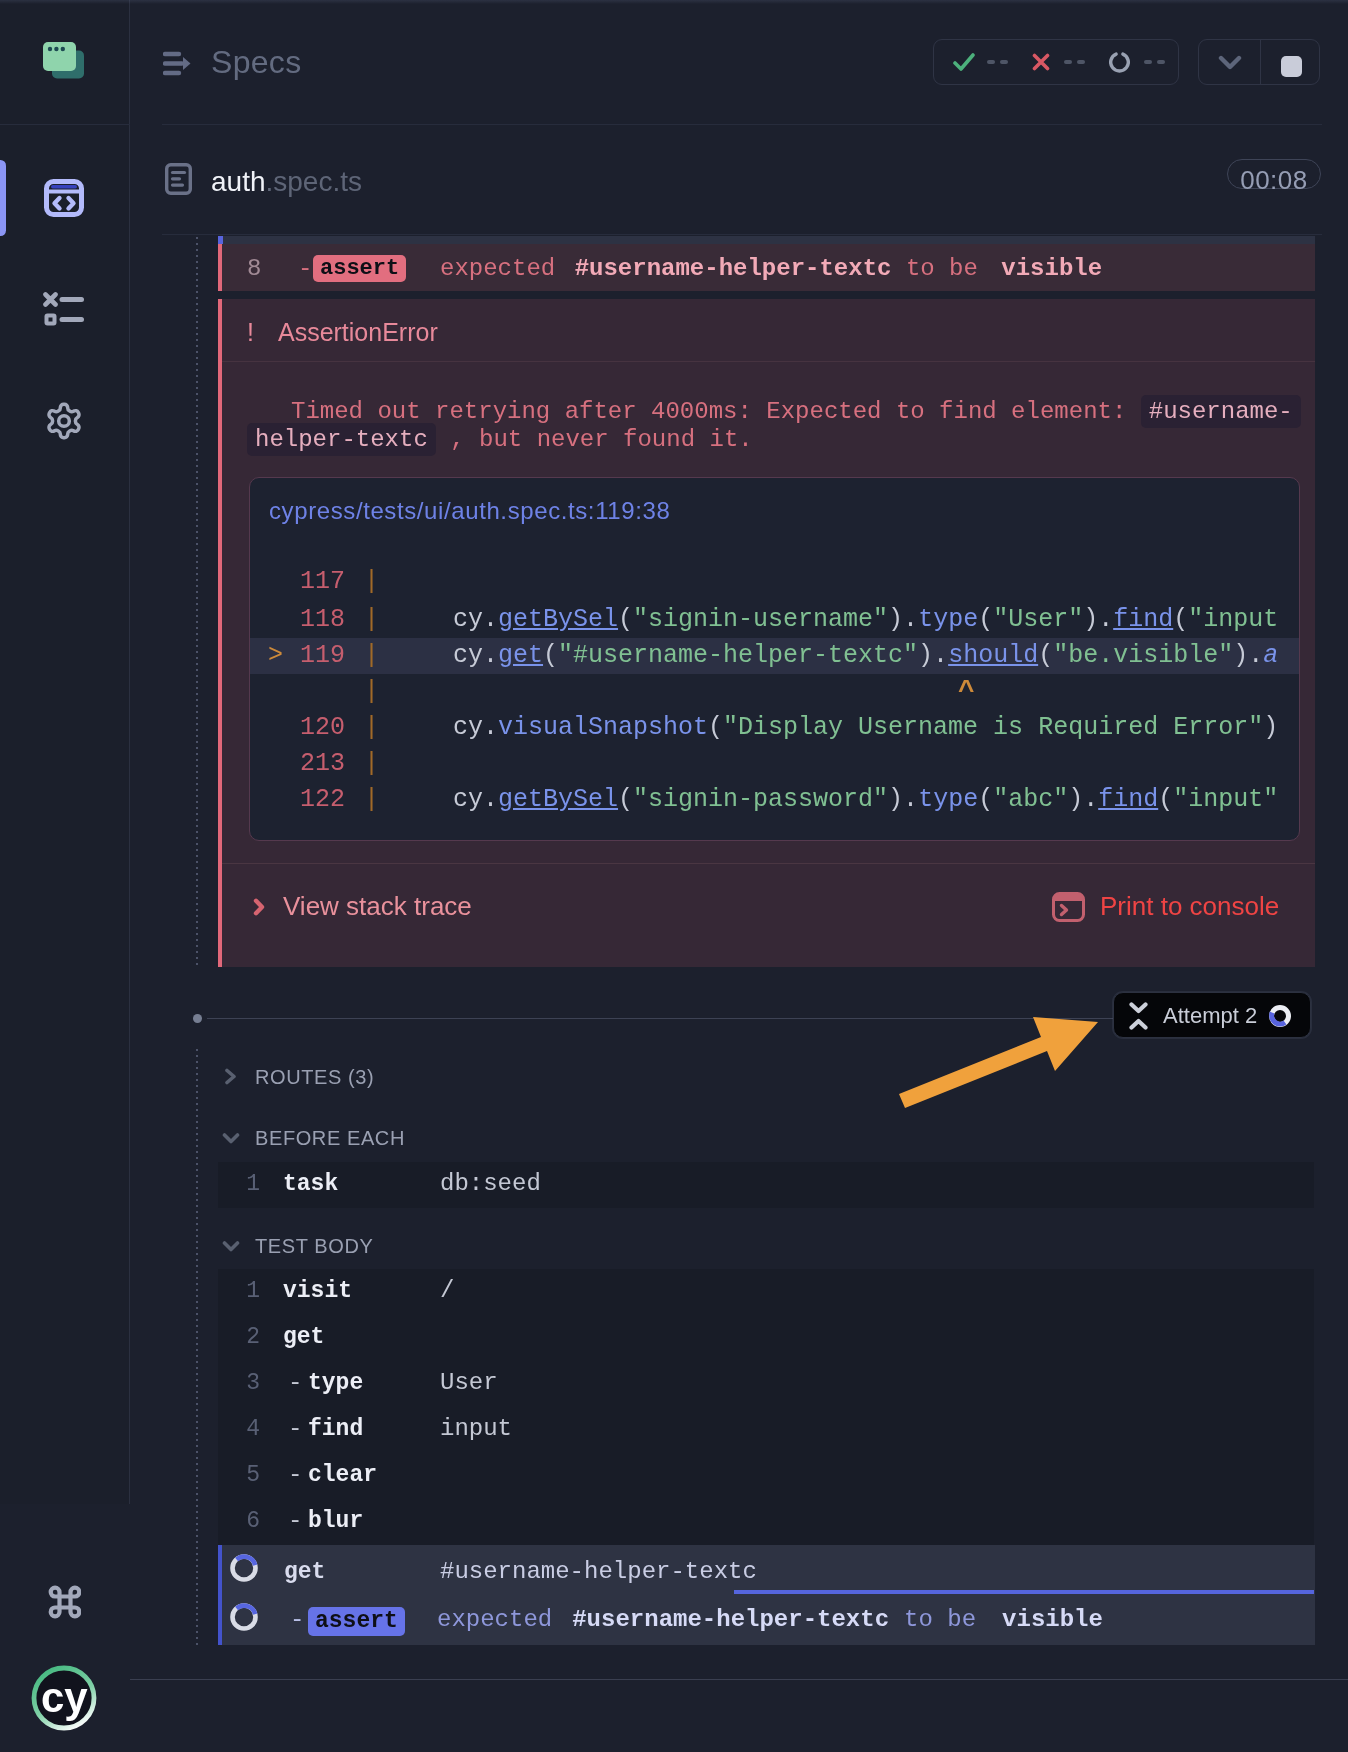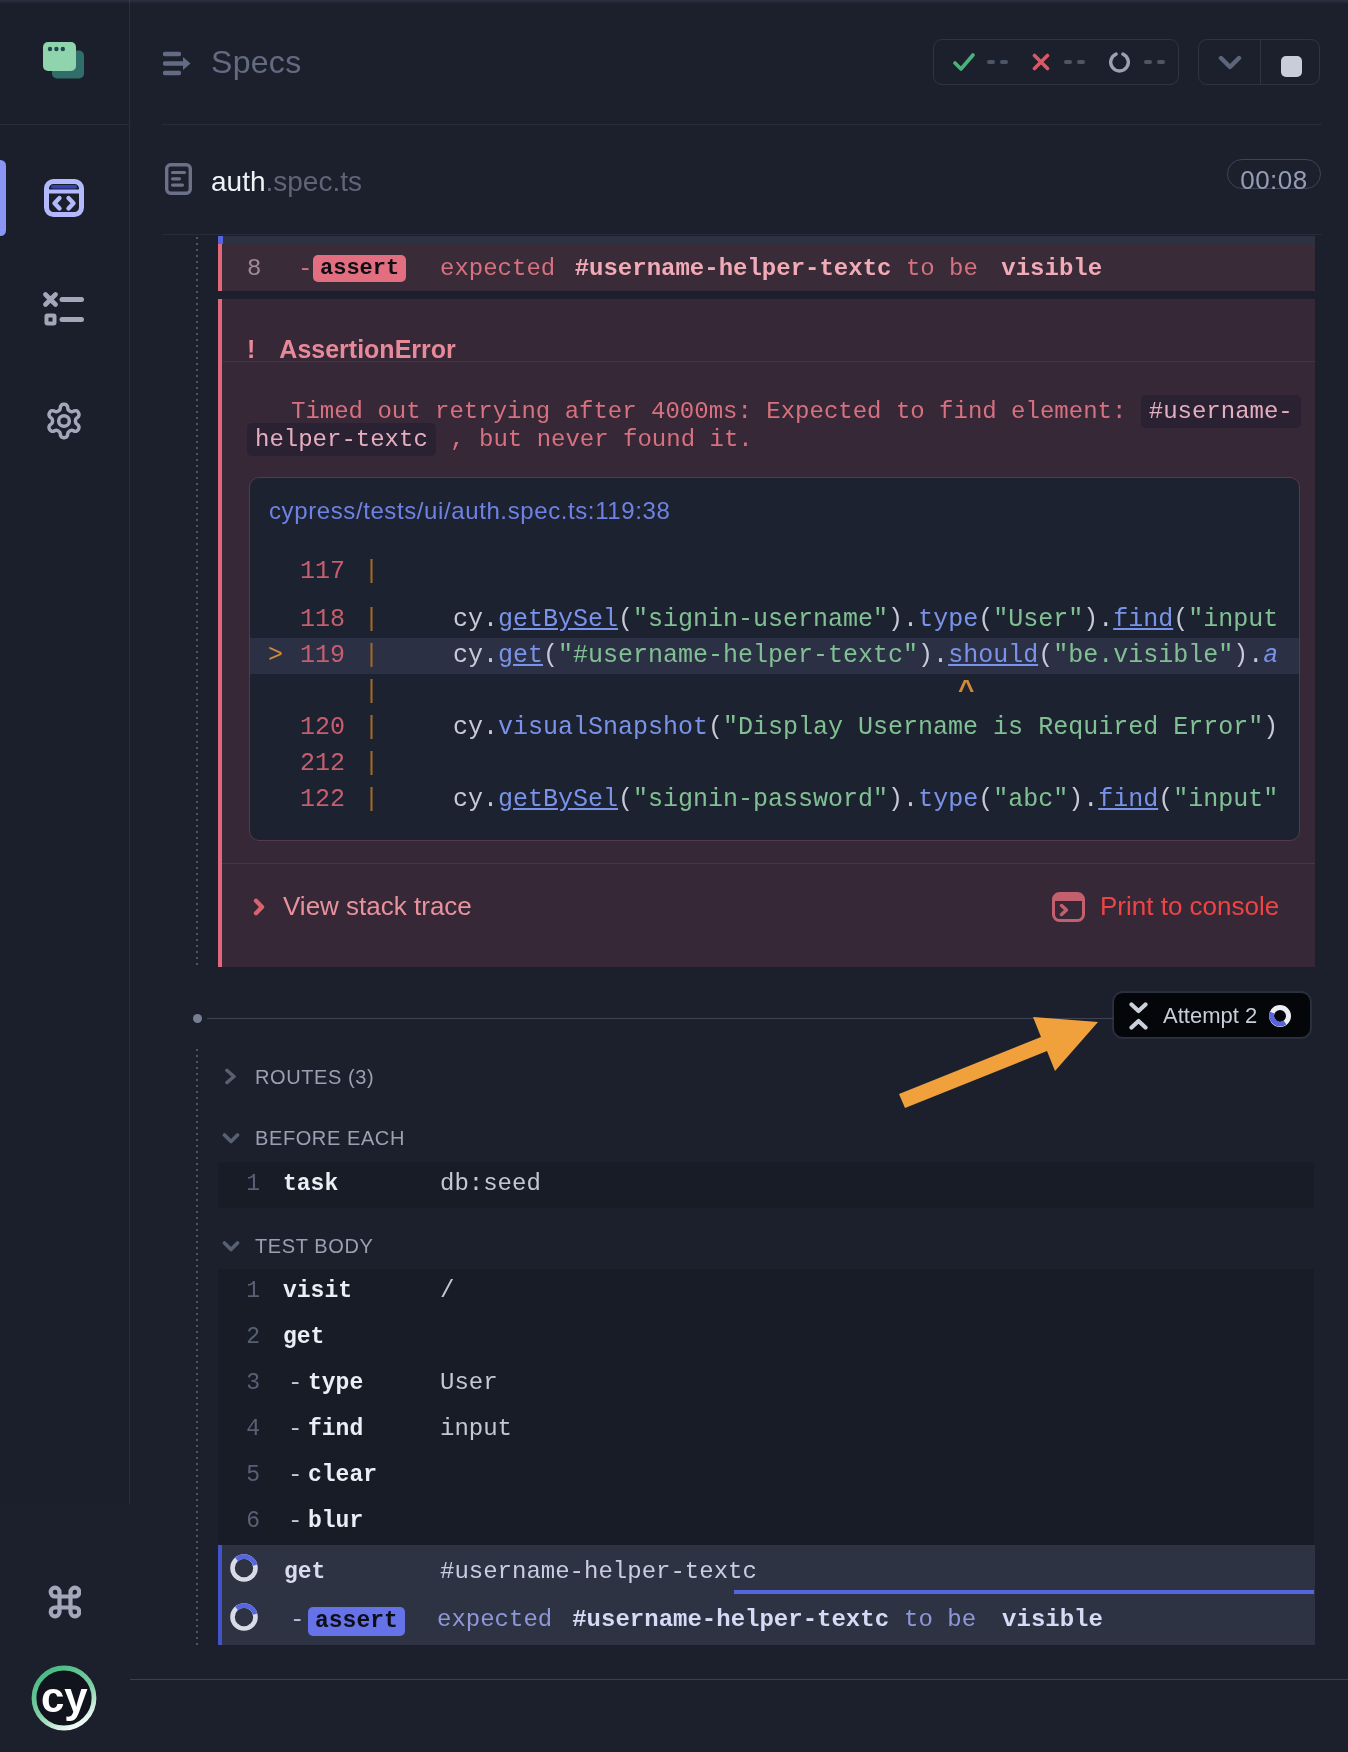--- a/index.html
+++ b/index.html
@@ -39,21 +39,21 @@
   #prestrip { position:absolute; left:218px; top:236px; width:1097px; height:8px; background:#2d3243; }
   #prestrip .blue { position:absolute; left:0; top:0; width:5px; height:8px; background:#5864dd; }
   #err-row { position:absolute; left:218px; top:244px; width:1097px; height:47px; background:#392b37; border-left:4px solid #e1687a; }
   #err-row .num { position:absolute; left:25px; top:11px; font-size:24px; color:#a18a95; }
   #err-row .dash { position:absolute; left:76px; top:11px; font-size:24px; color:#d7707f; }
   .badge-red { position:absolute; left:91px; top:11px; background:#e26e7f; color:#0e0f16; font-weight:bold; font-size:22px; line-height:27px; height:27px; padding:0 7px; border-radius:5px; }
   #err-row .msg { position:absolute; left:218px; top:11px; font-size:24px; color:#d7707f; }
   .pinkb { color:#f2aab7; font-weight:bold; }
 
   #err-panel { position:absolute; left:218px; top:299px; width:1097px; height:668px; background:#362836; border-left:4px solid #e1687a; }
-  #err-title { position:absolute; left:25px; top:19px; font-size:25px; font-weight:bold; color:#e8899a;margin-top:17px; }
+  #err-title { position:absolute; left:25px; top:19px; font-size:25px; font-weight:normal; color:#e8899a; }
   #err-title .bang { margin-right:24px; }
   #err-hsep { position:absolute; left:0px; top:62px; width:1093px; height:1px; background:#463340; }
   .err-msg-line { position:absolute; left:25px; font-size:24px; color:#d7707f; font-family:"Liberation Mono", monospace; }
   .chip { background:#2a2133; color:#e5aebe; border-radius:5px; padding:3px 8px; }
 
   
   #codebox { position:absolute; left:27px; top:178px; width:1051px; height:364px; background:#1d2230; border:1px solid #55394e; border-radius:10px; overflow:hidden; }
   #codebox .cb-head { height:63px; }
   #codebox .cb-link { position:absolute; left:19px; top:19px; font-size:24px; color:#6e82e6; letter-spacing:0.6px; }
   #codebox .cb-code { position:absolute; left:0; top:61px; width:1049px; height:301px; font-family:"Liberation Mono", monospace; font-size:25px; }
@@ -217,26 +217,26 @@
 <div id="err-panel">
   <div id="err-title"><span class="bang">!</span>AssertionError</div>
   <div id="err-hsep"></div>
   <div class="err-msg-line" style="top:99px;margin-left:44px;">Timed out retrying after 4000ms: Expected to find element: <span class="chip">#username-</span></div>
   <div class="err-msg-line" style="top:127px;"><span class="chip">helper-textc</span> , but never found it.</div>
 
   <div id="codebox">
     <div class="cb-head"></div>
     <div class="cb-link">cypress/tests/ui/auth.spec.ts:119:38</div>
     <div class="cb-code">
-      <div class="cline" style="top:15px;"><span class="gut">117</span><span class="pipe">|</span></div>
+      <div class="cline" style="top:25px;"><span class="gut">117</span><span class="pipe">|</span></div>
       <div class="cline" style="top:63px;padding-left:36px;"><span class="gut">118</span><span class="pipe">|</span><span class="src">cy.<span class="tbu">getBySel</span>(<span class="ts">"signin-username"</span>).<span class="tb">type</span>(<span class="ts">"User"</span>).<span class="tbu">find</span>(<span class="ts">"input</span></span></div>
       <div class="cline hl-line" style="top:99px;"><span class="mark">&gt;</span><span class="gut">119</span><span class="pipe">|</span><span class="src">cy.<span class="tbu">get</span>(<span class="ts">"#username-helper-textc"</span>).<span class="tbu">should</span>(<span class="ts">"be.visible"</span>).<span class="tb" style="font-style:italic;">a</span></span></div>
       <div class="cline" style="top:135px;"><span class="pipe">|</span><span class="caret" style="position:absolute; left:708px; font-size:28px; font-weight:bold;">^</span></div>
       <div class="cline" style="top:171px;"><span class="gut">120</span><span class="pipe">|</span><span class="src">cy.<span class="tb">visualSnapshot</span>(<span class="ts">"Display Username is Required Error"</span>)</span></div>
-      <div class="cline" style="top:207px;"><span class="gut">212</span><span class="pipe">|</span></div>
+      <div class="cline" style="top:207px;"><span class="gut">213</span><span class="pipe">|</span></div>
       <div class="cline" style="top:243px;"><span class="gut">122</span><span class="pipe">|</span><span class="src">cy.<span class="tbu">getBySel</span>(<span class="ts">"signin-password"</span>).<span class="tb">type</span>(<span class="ts">"abc"</span>).<span class="tbu">find</span>(<span class="ts">"input"</span></span></div>
     </div>
   </div>
 
   <div id="err-foot-sep"></div>
   <div id="vst"><svg style="margin-right:18px; margin-left:6px; vertical-align:-1px;" width="12" height="18" viewBox="0 0 12 18">
         <path d="M3 2.8 l6 6.2 -6 6.2" fill="none" stroke="#d66470" stroke-width="4.4" stroke-linecap="round" stroke-linejoin="round"></path>
       </svg>View stack trace</div>
   <div id="ptc">
     <svg style="vertical-align:-7px; margin-right:15px;" width="33" height="30" viewBox="0 0 33 30">

